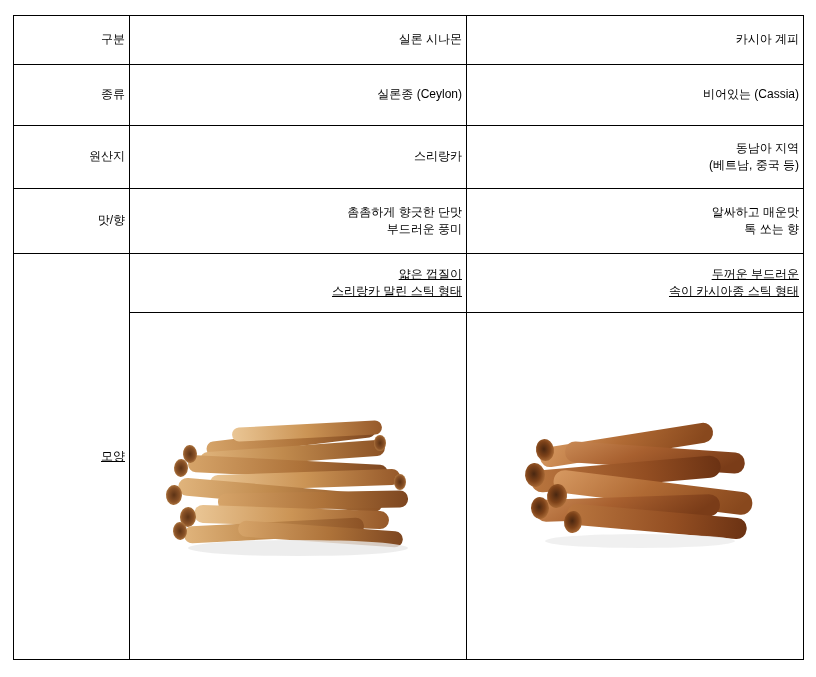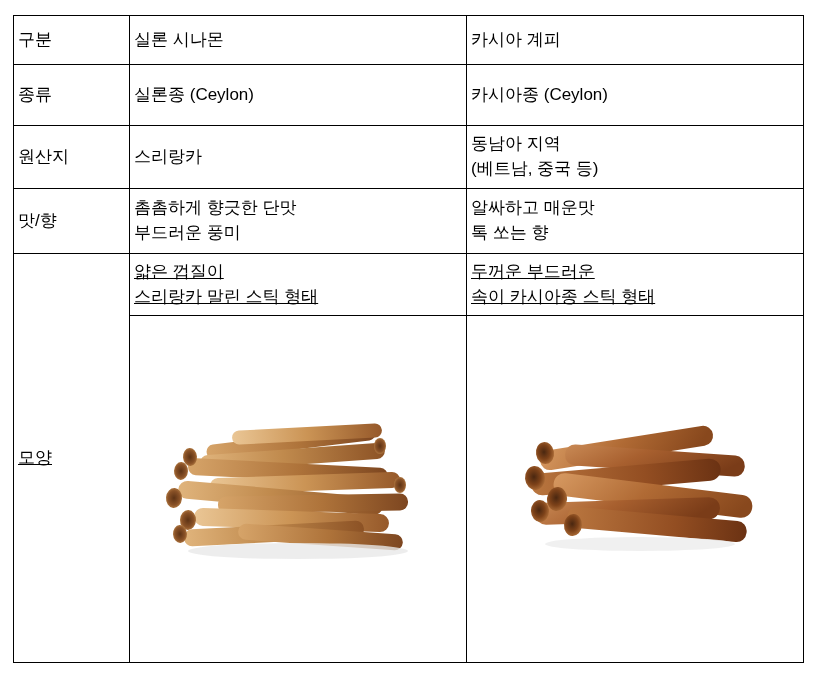--- a/index.html
+++ b/index.html
@@ -23,23 +23,23 @@
   table.compare {
     position: absolute;
     left: 13px;
     top: 15px;
     width: 790px;
     border-collapse: collapse;
     table-layout: fixed;
   }
   table.compare td {
     border: 1px solid #000000;
-    text-align: left;
+    text-align: right;
     vertical-align: middle;
-    font-size: 17px;
+    font-size: 12px;
     line-height: 1.45;
     padding: 6px 4px;
     color: #000000;
   }
   .col-label { width: 116px; }
   .col-a { width: 337px; }
   .col-b { width: 337px; }
 
   .row-header td { height: 36px; }
   .row-type td { height: 48px; }
@@ -85,21 +85,21 @@
         <td>실론 시나몬</td>
         <td>카시아 계피</td>
       </tr>
 
       <tr class="row-type">
         <td class="label-cell">종류</td>
         <td class="cell-lines">
           <span>실론종 (Ceylon)</span>
         </td>
         <td class="cell-lines">
-          <span>카시아종 (Ceylon)</span>
+          <span>비어있는 (Cassia)</span>
         </td>
       </tr>
 
       <tr class="row-origin">
         <td class="label-cell">원산지</td>
         <td class="cell-lines">
           <span>스리랑카</span>
         </td>
         <td class="cell-lines">
           <span>동남아 지역</span>

